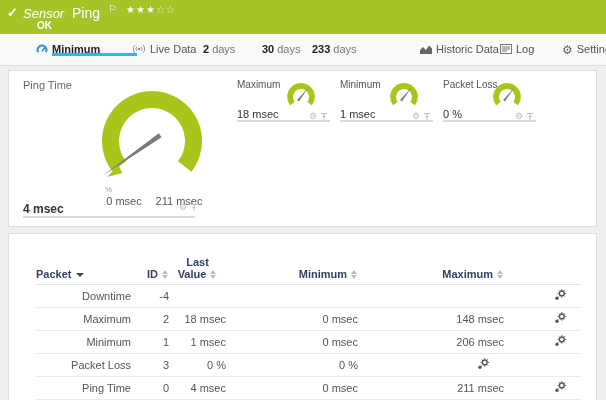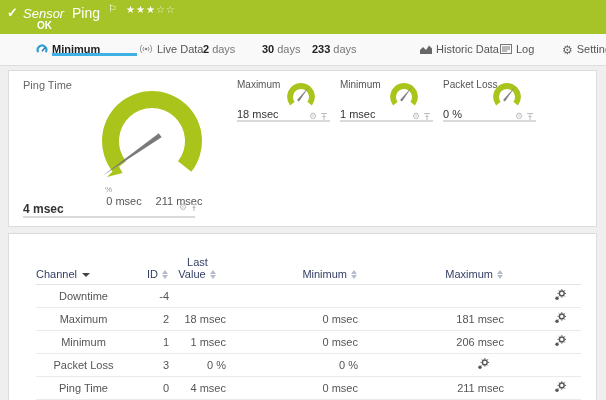--- a/index.html
+++ b/index.html
@@ -62,27 +62,27 @@
   .mini .m-icons { position: absolute; right: 2px; top: 41px; }
   .mini .m-line { position: absolute; left: 0; top: 49px; width: 93px; }
 
   
   .thead, .trow {
     display: grid;
     grid-template-columns: 95px 38px 57px 132px 146px 1fr;
     align-items: center;
   }
   .thead { position: absolute; left: 27px; top: 18px; width: 545px; height: 32px; align-items: end; padding-bottom: 4px; }
-  .th { font-size: 11px; font-weight: normal; color: #333f63; text-align: right; cursor: pointer; }
+  .th { font-size: 11px; font-weight: bold; color: #333f63; text-align: right; cursor: pointer; }
   .th.left { text-align: left; }
   .th.center { text-align: center; }
   .rows { position: absolute; left: 27px; top: 50px; width: 545px; border-top: 1px solid #e3e3e3; }
   .trow { height: 23px; border-bottom: 1px solid #eaeaea; font-size: 11px; color: #555; }
   .td { text-align: right; }
-  .td.left { text-align: center; }
+  .td.left { text-align: right; }
   .td.icon-cell { text-align: right; padding-right: 14px; }
 
   .caret-down { display: inline-block; width: 0; height: 0; border-left: 4px solid transparent;
     border-right: 4px solid transparent; border-top: 4px solid #444; margin-left: 5px; vertical-align: 1px; }
   .sort { display: inline-block; width: 7px; margin-left: 4px; vertical-align: -1px; }
   .sort i { display: block; width: 0; height: 0; border-left: 3px solid transparent; border-right: 3px solid transparent; }
   .sort i.up { border-bottom: 4px solid #b6bccb; margin-bottom: 1px; }
   .sort i.dn { border-top: 4px solid #b6bccb; }
   .wrench { cursor: pointer; display: inline-block; }
 </style>
@@ -99,21 +99,21 @@
 </div>
 
 <div class="tabs">
   <div class="tab active" style="left:36px">
     <svg width="12" height="11" viewBox="0 0 13 11">
         <path d="M2.5 9.5 A 4.7 4.7 0 1 1 10.5 9.5" fill="none" stroke="#2f9fd6" stroke-width="2.4"></path>
         <path d="M6.5 8.5 L9.8 4.6" stroke="#1f6f9e" stroke-width="1.4"></path>
       </svg><span>Minimum</span>
     <div class="tab-underline"></div>
   </div>
-  <div class="tab" style="left:139px">
+  <div class="tab" style="left:132px">
     <svg width="14" height="10" viewBox="0 0 14 10">
         <circle cx="7" cy="5" r="1.3" fill="#888"></circle>
         <path d="M4.8 2.9 a3.1 3.1 0 0 0 0 4.2 M3 1 a5.7 5.7 0 0 0 0 8 M9.2 2.9 a3.1 3.1 0 0 1 0 4.2 M11 1 a5.7 5.7 0 0 1 0 8" fill="none" stroke="#999" stroke-width="1"></path>
       </svg><span>Live Data</span>
   </div>
   <div class="tab" style="left:203px">
     <span class="num">2</span><span class="suffix">days</span>
   </div>
   <div class="tab" style="left:262px">
     <span class="num">30</span><span class="suffix">days</span>
@@ -204,21 +204,21 @@
       <svg width="8" height="9" viewBox="0 0 8 9">
           <path d="M1 1.5 h6 M4 1.5 v6.5 M2.5 4.5 h3" stroke="#bdbdbd" fill="none" stroke-width="1"></path>
         </svg>
     </div>
     <div class="vline m-line"></div>
   </div>
 </div>
 
 <div class="panel panel2">
   <div class="thead">
-    <div class="th left"><span>Channel</span><span class="caret-down"></span></div>
+    <div class="th left"><span>Packet</span><span class="caret-down"></span></div>
     <div class="th"><span>ID</span><span class="sort"><i class="up"></i><i class="dn"></i></span></div>
     <div class="th center"><span>Last</span><br><span>Value</span><span class="sort"><i class="up"></i><i class="dn"></i></span></div>
     <div class="th"><span>Minimum</span><span class="sort"><i class="up"></i><i class="dn"></i></span></div>
     <div class="th"><span>Maximum</span><span class="sort"><i class="up"></i><i class="dn"></i></span></div>
     <div class="th"></div>
   </div>
 
   <div class="rows">
     <div class="trow">
       <div class="td left">Downtime</div>
@@ -230,21 +230,21 @@
               <circle cx="4" cy="9.3" r="1.7" fill="#555"></circle>
               <circle cx="8.8" cy="4.4" r="2.4" fill="none" stroke="#555" stroke-width="1.4"></circle>
               <path d="M8.8 1.3 v-1.2 M8.8 7.5 v1.2 M5.7 4.4 h-1.2 M11.9 4.4 h1.2 M6.6 2.2 l-.9-.9 M11 6.6 l.9.9 M11 2.2 l.9-.9 M6.6 6.6 l-.9.9" stroke="#555" stroke-width="1"></path>
             </svg></span></div>
     </div>
     <div class="trow">
       <div class="td left">Maximum</div>
       <div class="td">2</div>
       <div class="td">18 msec</div>
       <div class="td">0 msec</div>
-      <div class="td">181 msec</div>
+      <div class="td">148 msec</div>
       <div class="td icon-cell"><span class="wrench"><svg width="14" height="13" viewBox="0 0 14 13">
               <circle cx="4" cy="9.3" r="1.7" fill="#555"></circle>
               <circle cx="8.8" cy="4.4" r="2.4" fill="none" stroke="#555" stroke-width="1.4"></circle>
               <path d="M8.8 1.3 v-1.2 M8.8 7.5 v1.2 M5.7 4.4 h-1.2 M11.9 4.4 h1.2 M6.6 2.2 l-.9-.9 M11 6.6 l.9.9 M11 2.2 l.9-.9 M6.6 6.6 l-.9.9" stroke="#555" stroke-width="1"></path>
             </svg></span></div>
     </div>
     <div class="trow">
       <div class="td left">Minimum</div>
       <div class="td">1</div>
       <div class="td">1 msec</div>

